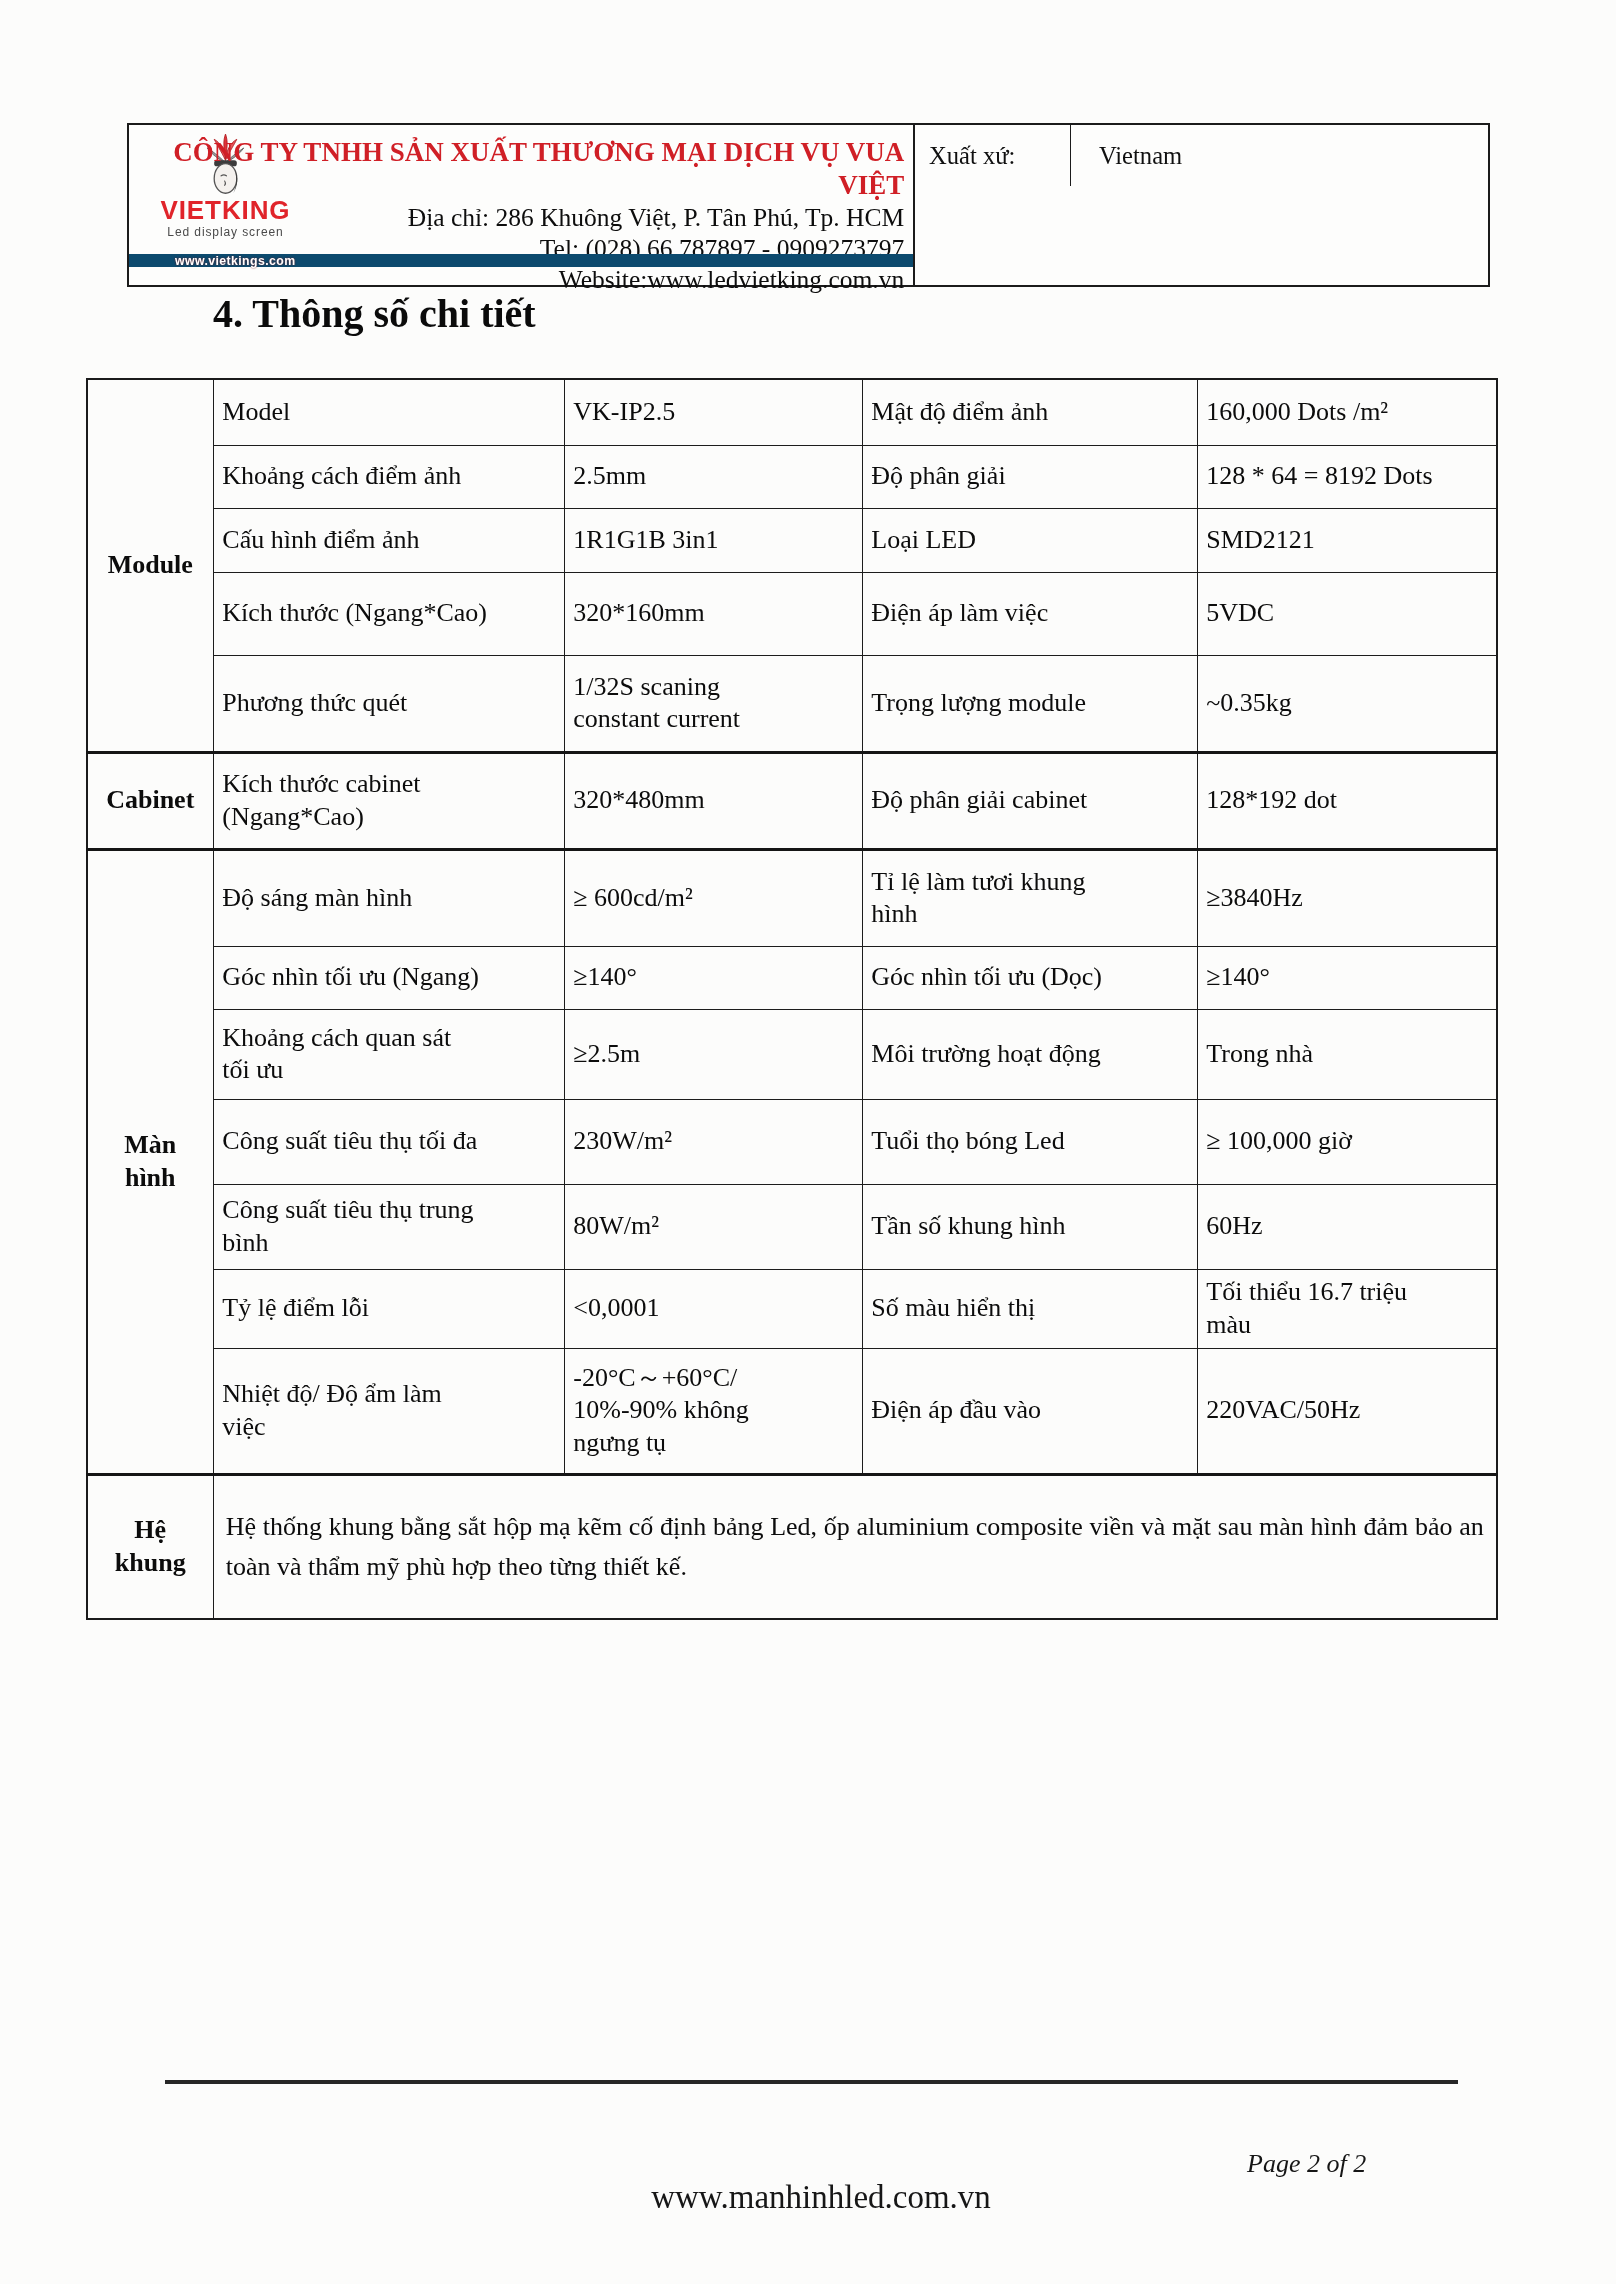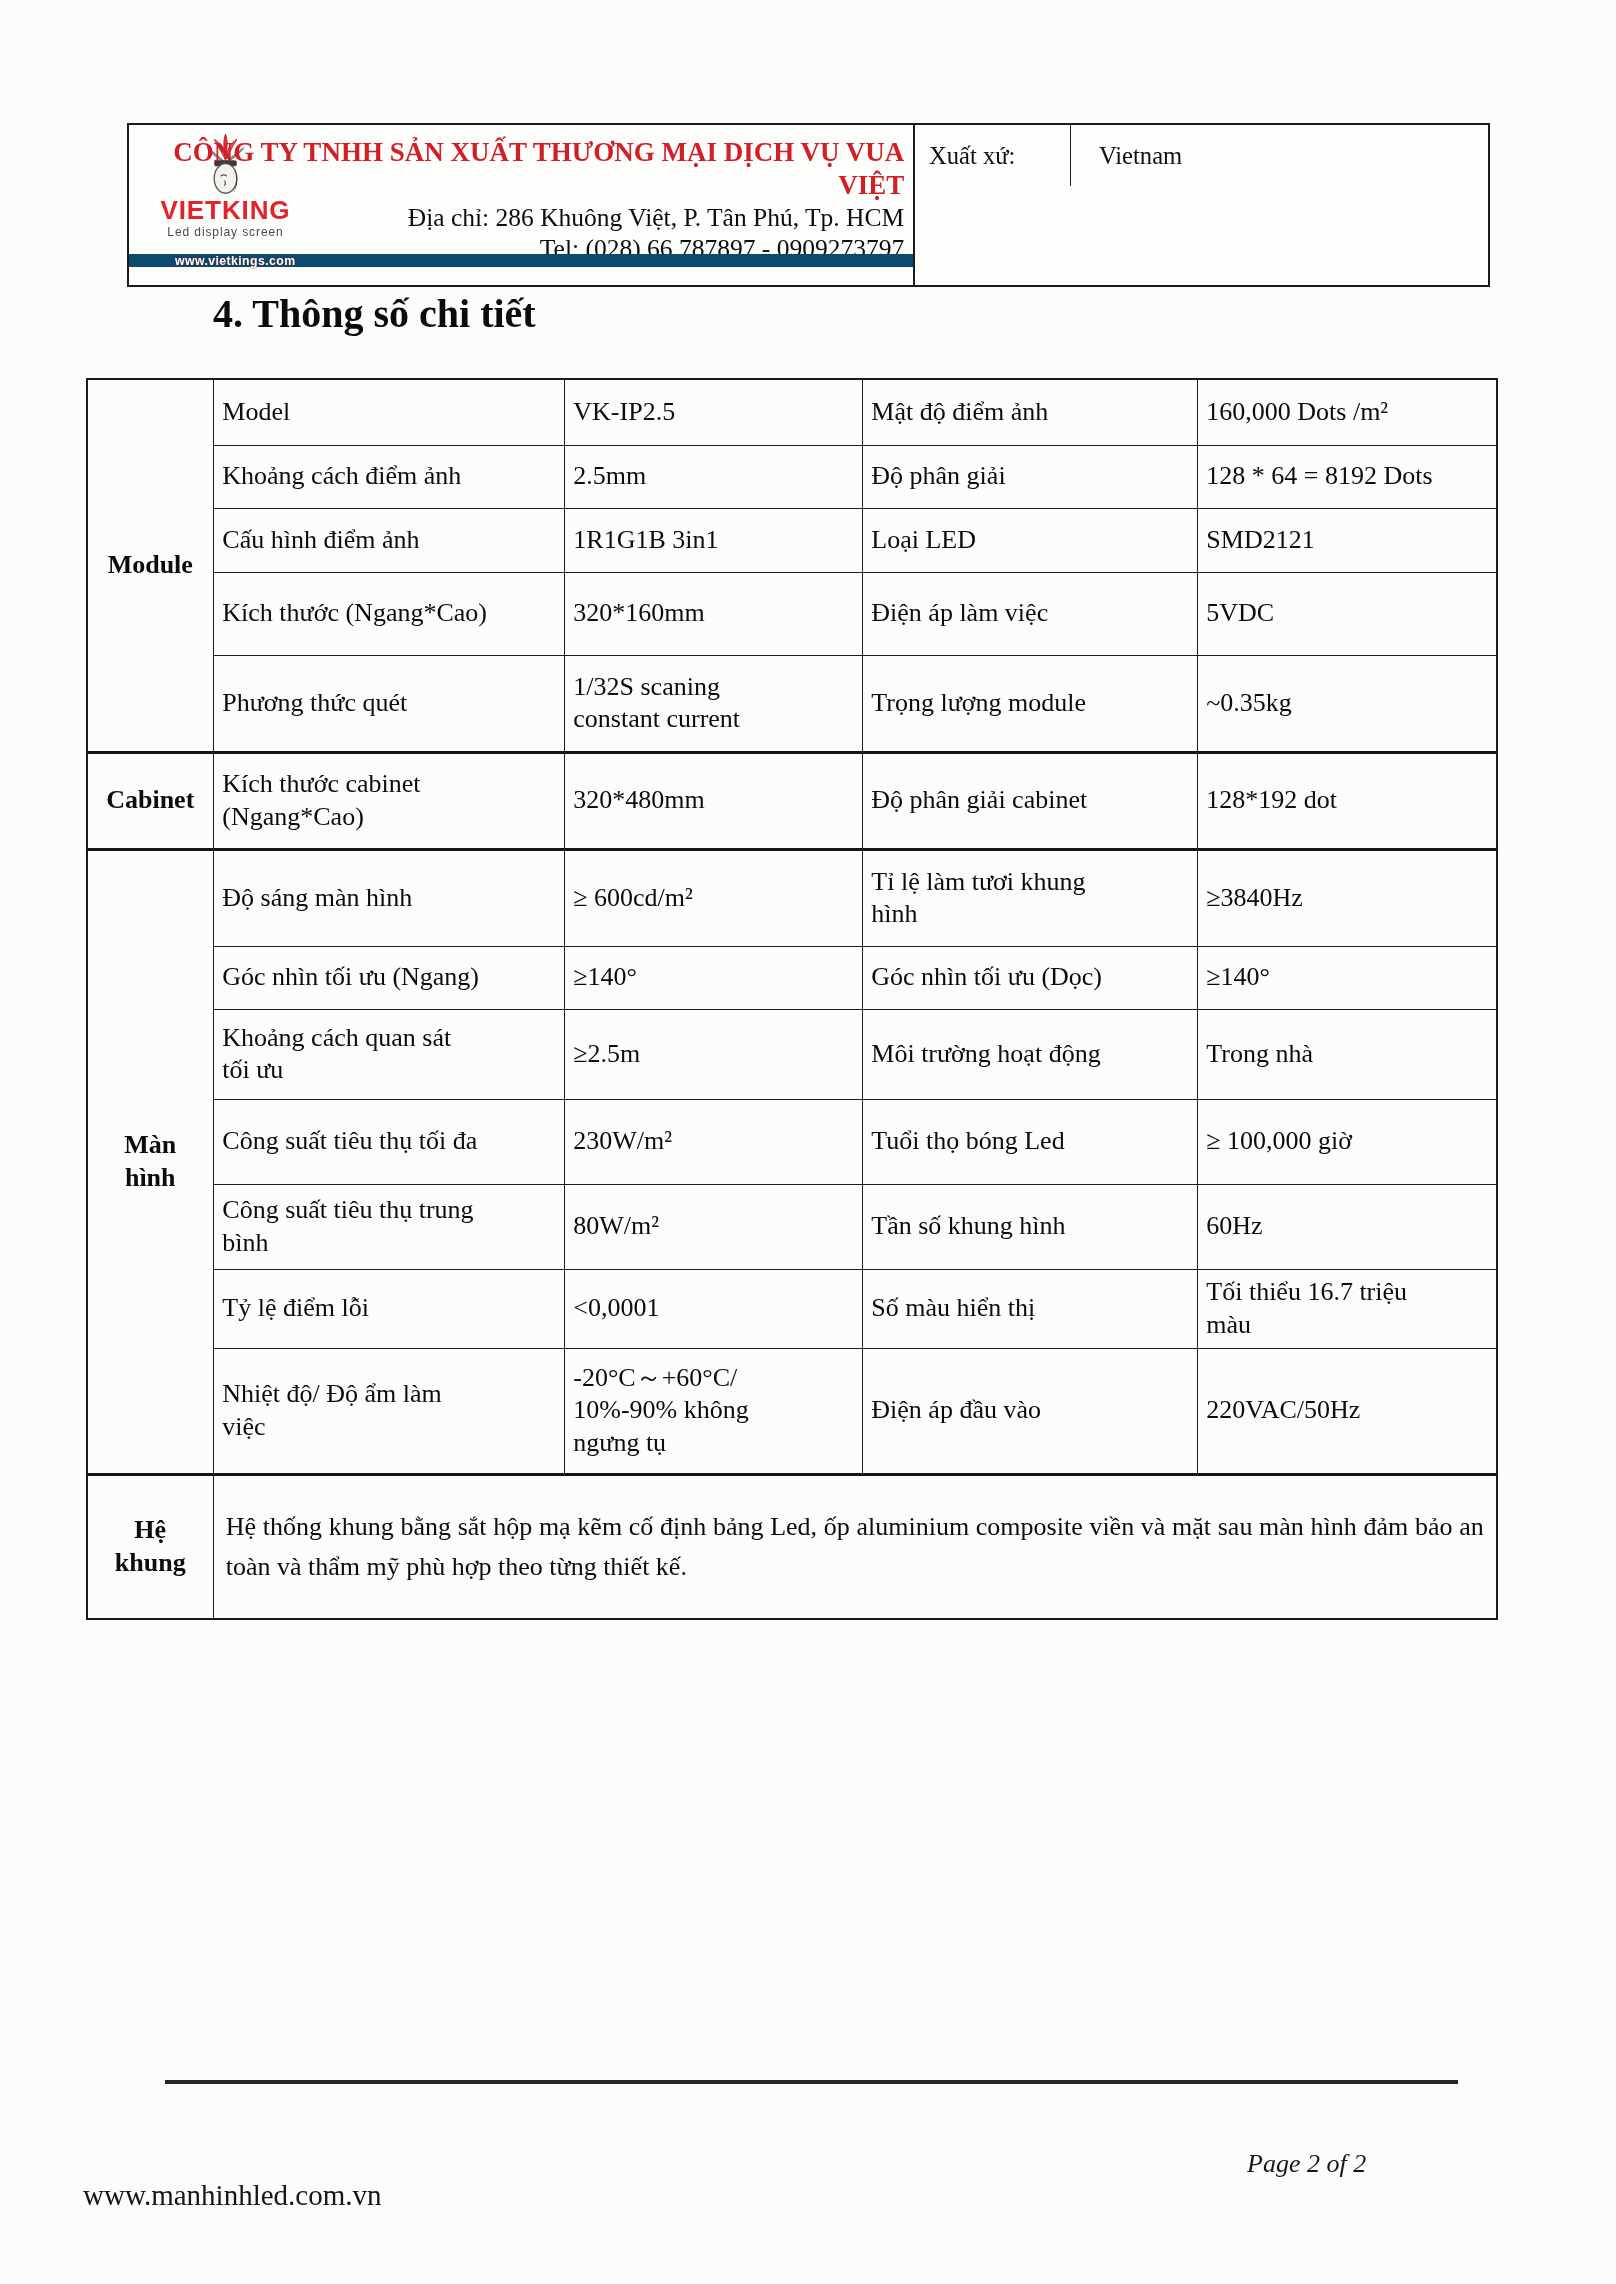--- a/index.html
+++ b/index.html
@@ -51,21 +51,21 @@
     border:2.6px solid #1b1b1b;font-size:26px;line-height:32.5px;color:#0c0c0c;
   }
   .spec-table td{border:1.8px solid #1c1c1c;padding:1.8px 8.8px;vertical-align:middle;box-sizing:border-box;}
   .spec-table tr.sec > td{border-top:3.5px solid #151515;}
   .spec-table td.cat{font-weight:bold;text-align:center;white-space:pre-line;padding:1.8px 1.8px;}
   .spec-table td.lbl,.spec-table td.val{white-space:pre-line;text-align:left;}
   .spec-table td.note{white-space:normal;text-align:justify;padding:8.8px 12.3px;line-height:40px;}
   
   .footer-rule{position:absolute;left:165px;top:2080px;width:1293px;height:4.4px;background:#262626;}
   .page-number{position:absolute;left:1247px;top:2149px;font-size:26px;font-style:italic;color:#161616;}
-  .footer-site{position:absolute;left:83px;top:2179px;width:1476px;text-align:left;font-size:29px;color:#161616;}
+  .footer-site{position:absolute;left:83px;top:2179px;width:1476px;text-align:center;font-size:33px;color:#161616;}
   
   .chief{display:block;margin:0 auto;}
 </style>
 </head>
 <body>
 
 <div class="page">
 
   <div class="header-box">
     <div class="header-left">
@@ -84,20 +84,21 @@
             <path d="M26 56 q2 3 0 5" stroke="#555" stroke-width="1.2"></path>
           </g>
         </svg>
         <div class="brand">VIETKING</div>
         <div class="tagline">Led display screen</div>
       </div>
       <div class="company">
         <div class="name">CÔNG TY TNHH SẢN XUẤT THƯƠNG MẠI DỊCH VỤ VUA VIỆT</div>
         <div class="line">Địa chỉ: 286 Khuông Việt, P. Tân Phú, Tp. HCM</div>
         <div class="line">Tel: (028) 66 787897 - 0909273797</div>
+        <div class="line">Website:www.ledvietking.com.vn</div>
       </div>
       <div class="banner">
         <span>www.vietkings.com</span>
       </div>
     </div>
     <div class="header-right">
         <div class="info-row" style="height: 61px;">
           <div class="info-label">Xuất xứ:</div>
           <div class="info-value">Vietnam</div>
         </div>

